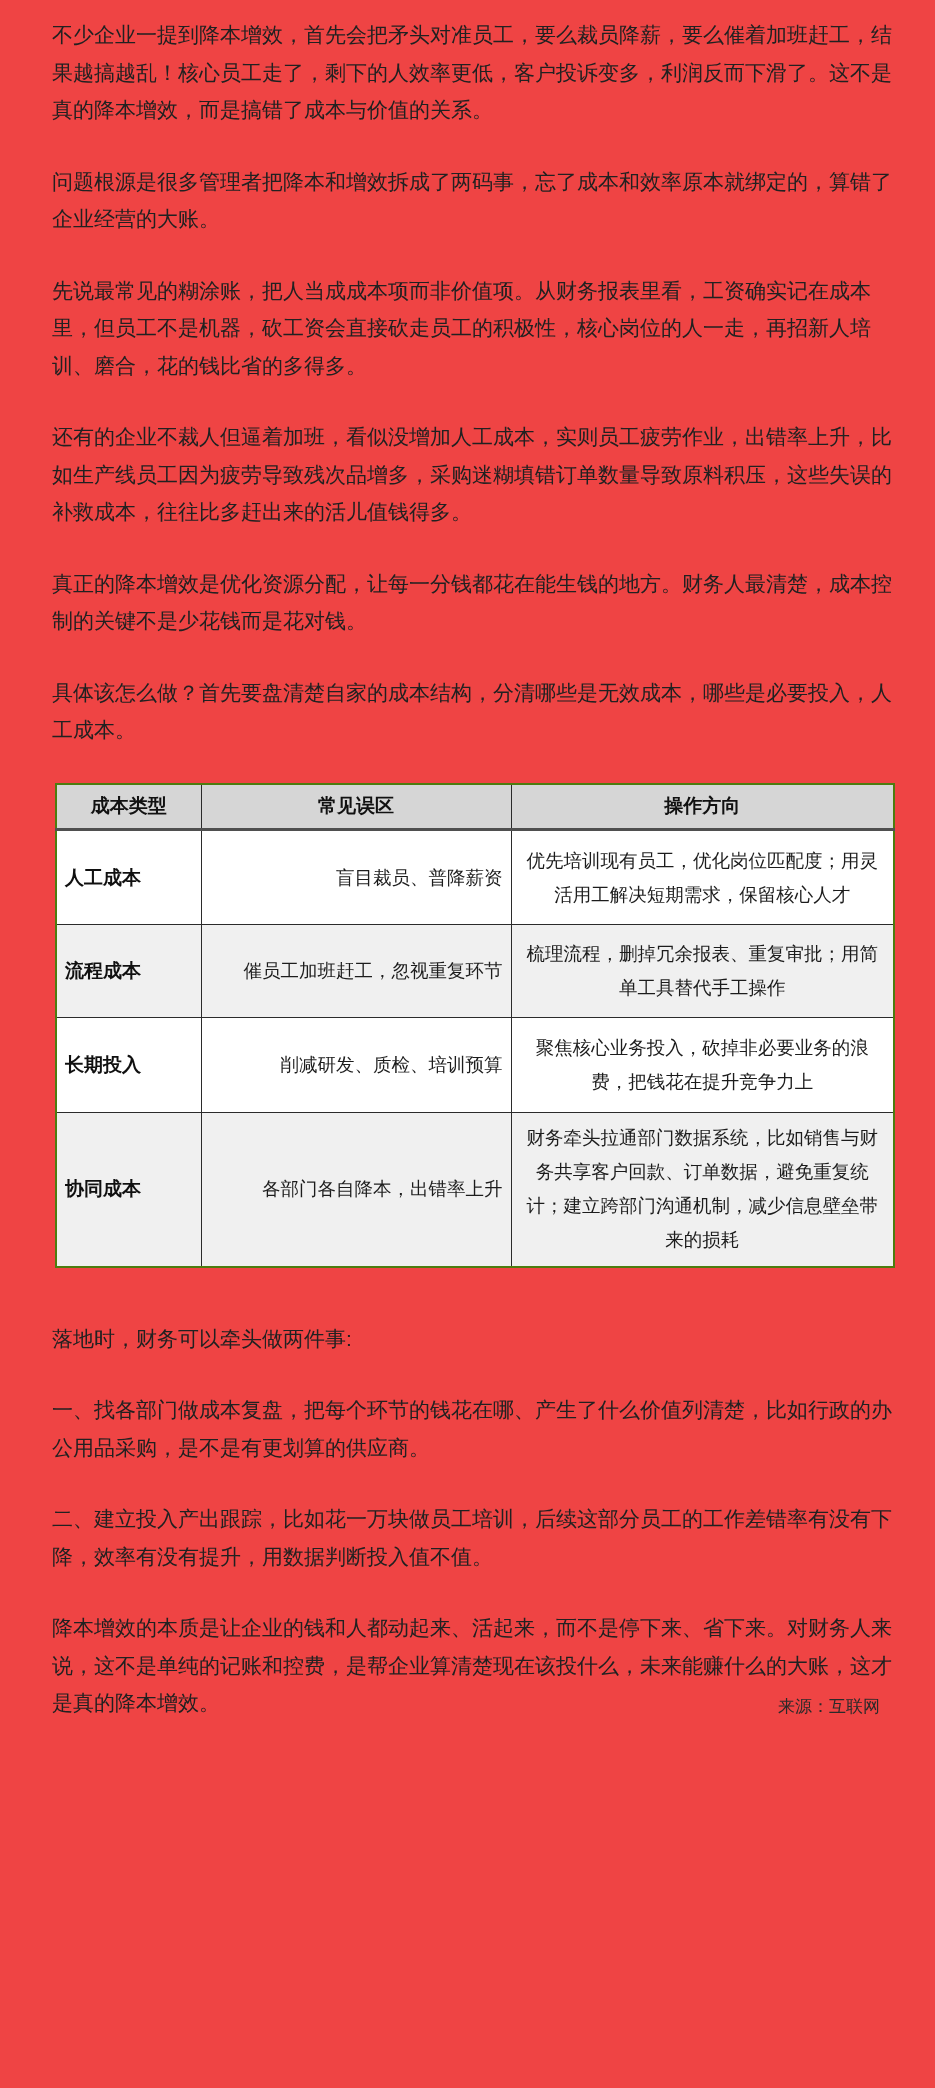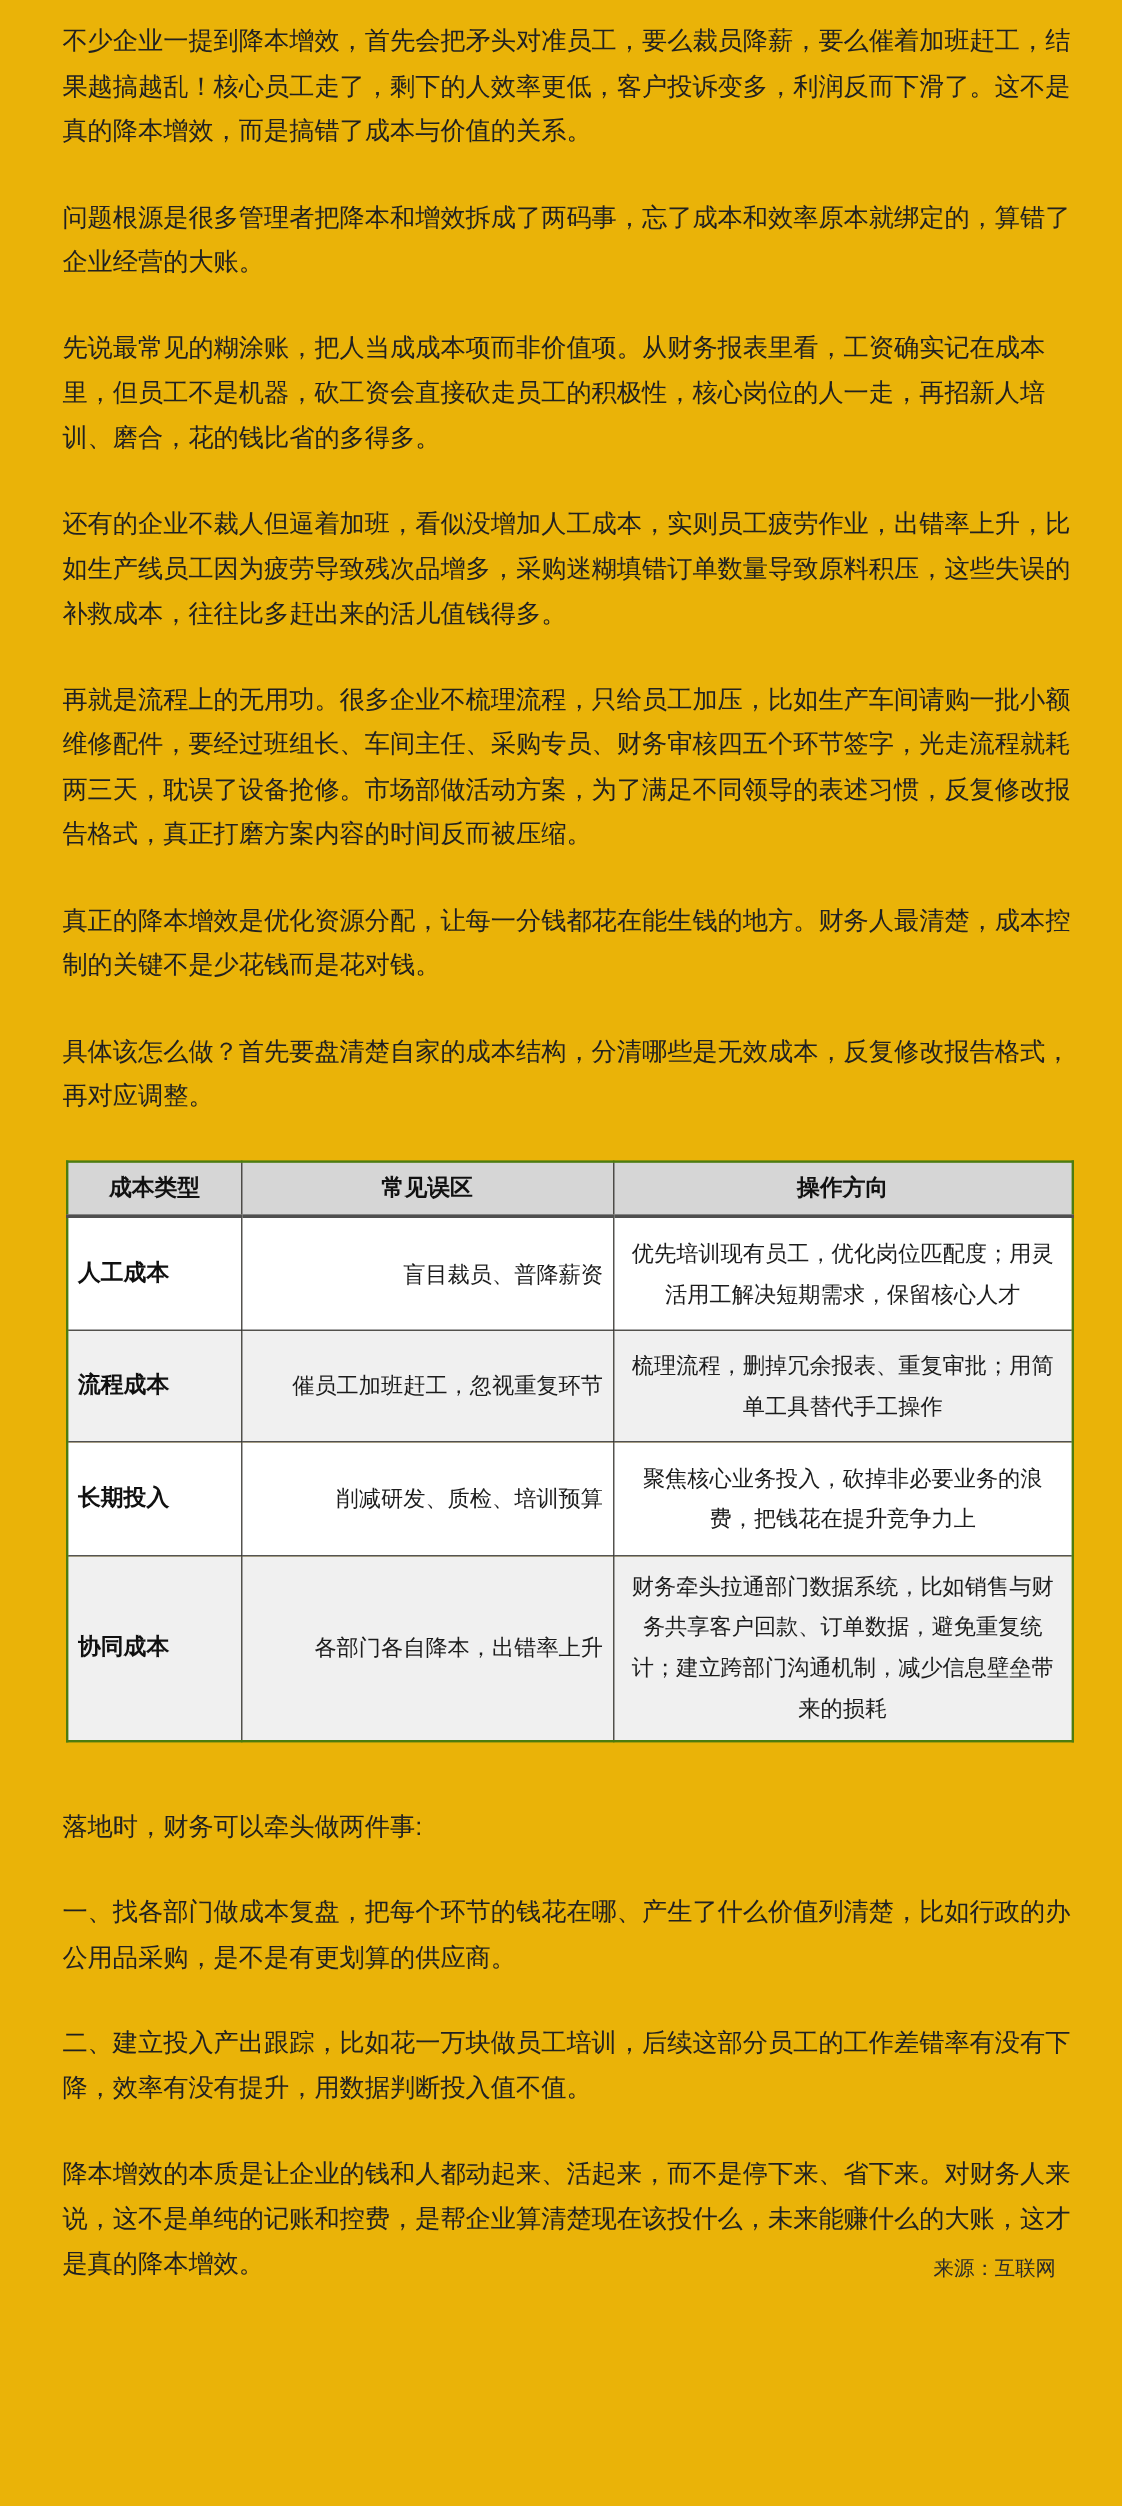--- a/index.html
+++ b/index.html
@@ -9,21 +9,21 @@
   }
   body {
     width: 935px; height: 2088px;
     overflow: hidden;
     font-family: "Liberation Sans", "DejaVu Sans", sans-serif;
     color: #212121;
   }
   .page {
     width: 935px; height: 2088px;
     padding: 16px 40px 0 52px;
-    background: #eab308;
+    background: #ef4444;
   }
   p.para {
     font-size: 21px;
     line-height: 37.5px;
     margin: 0 0 34px 0;
     text-align: left;
     word-break: break-word;
     overflow-wrap: break-word;
   }
   table.cost-table {
@@ -82,23 +82,22 @@
 </style>
 </head>
 <body>
 
 <div class="page">
 
   <p class="para">不少企业一提到降本增效，首先会把矛头对准员工，要么裁员降薪，要么催着加班赶工，结果越搞越乱！核心员工走了，剩下的人效率更低，客户投诉变多，利润反而下滑了。这不是真的降本增效，而是搞错了成本与价值的关系。</p>
   <p class="para">问题根源是很多管理者把降本和增效拆成了两码事，忘了成本和效率原本就绑定的，算错了企业经营的大账。</p>
   <p class="para">先说最常见的糊涂账，把人当成成本项而非价值项。从财务报表里看，工资确实记在成本里，但员工不是机器，砍工资会直接砍走员工的积极性，核心岗位的人一走，再招新人培训、磨合，花的钱比省的多得多。</p>
   <p class="para">还有的企业不裁人但逼着加班，看似没增加人工成本，实则员工疲劳作业，出错率上升，比如生产线员工因为疲劳导致残次品增多，采购迷糊填错订单数量导致原料积压，这些失误的补救成本，往往比多赶出来的活儿值钱得多。</p>
-  <p class="para">再就是流程上的无用功。很多企业不梳理流程，只给员工加压，比如生产车间请购一批小额维修配件，要经过班组长、车间主任、采购专员、财务审核四五个环节签字，光走流程就耗两三天，耽误了设备抢修。市场部做活动方案，为了满足不同领导的表述习惯，反复修改报告格式，真正打磨方案内容的时间反而被压缩。</p>
   <p class="para">真正的降本增效是优化资源分配，让每一分钱都花在能生钱的地方。财务人最清楚，成本控制的关键不是少花钱而是花对钱。</p>
-  <p class="para">具体该怎么做？首先要盘清楚自家的成本结构，分清哪些是无效成本，反复修改报告格式，再对应调整。</p>
+  <p class="para">具体该怎么做？首先要盘清楚自家的成本结构，分清哪些是无效成本，哪些是必要投入，人工成本。</p>
 
   <table class="cost-table">
     <colgroup>
       <col class="c1">
         <col class="c2">
         <col class="c3">
     </colgroup>
     <thead>
       <tr>
         <th>成本类型</th>

